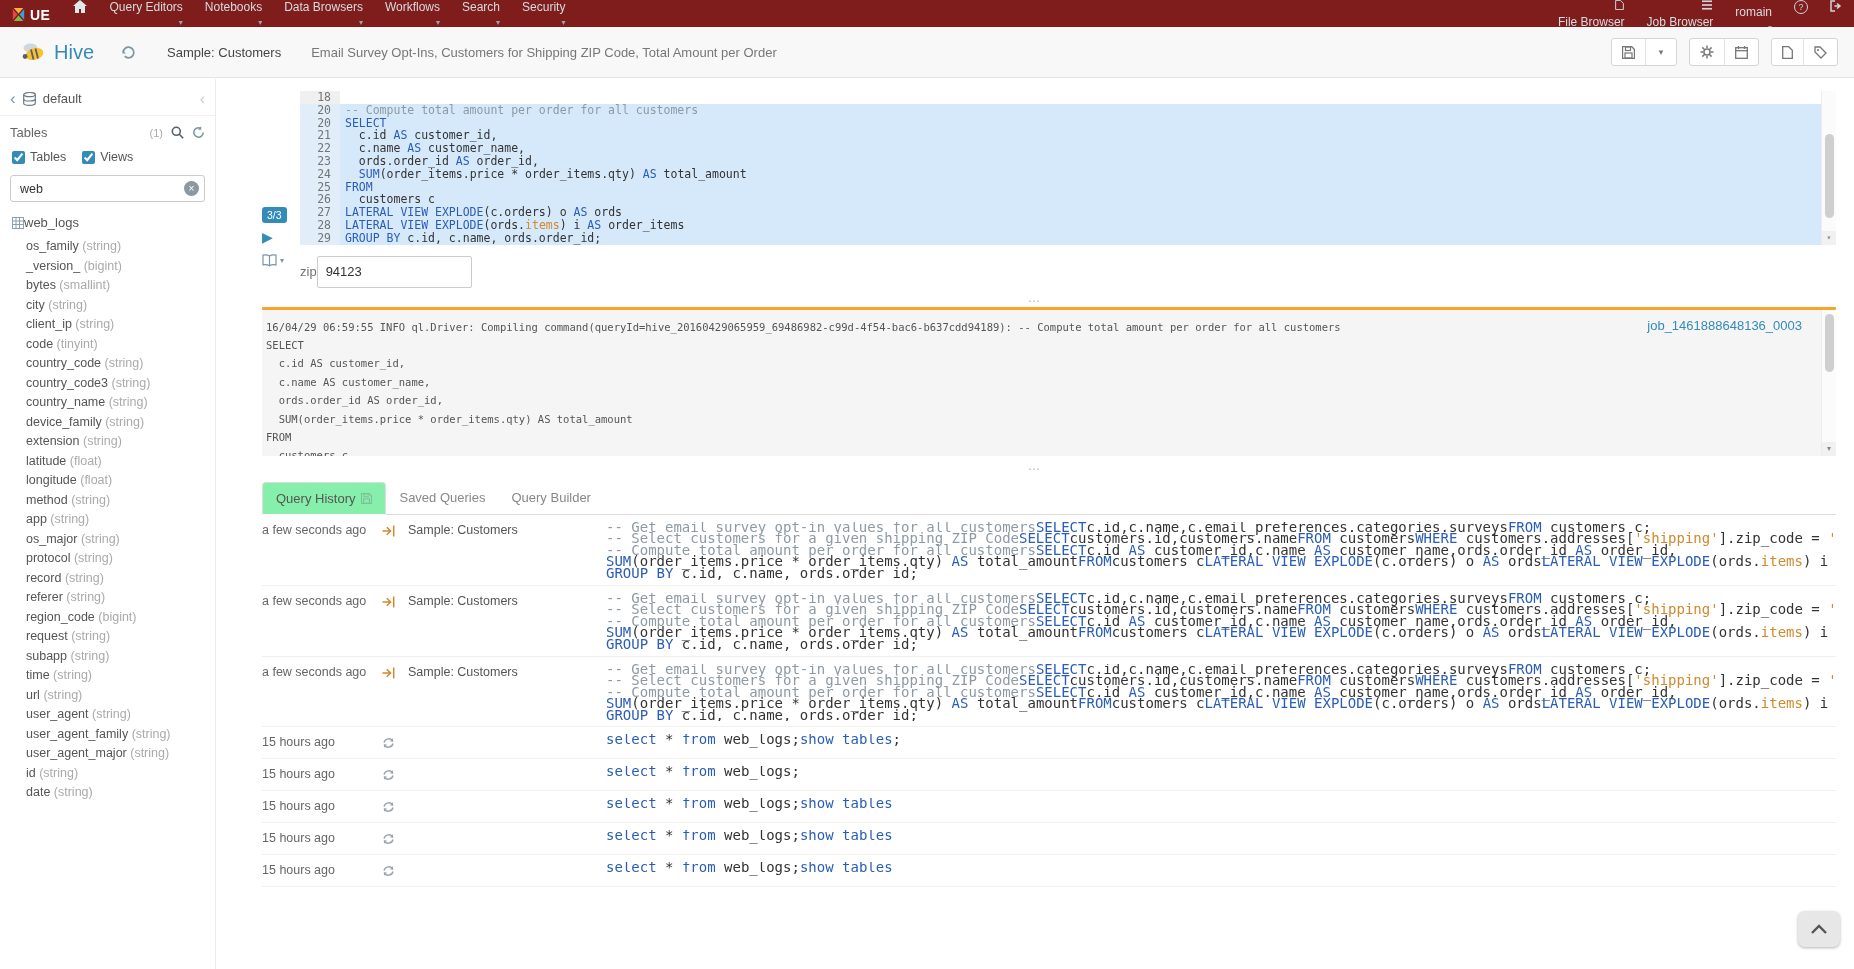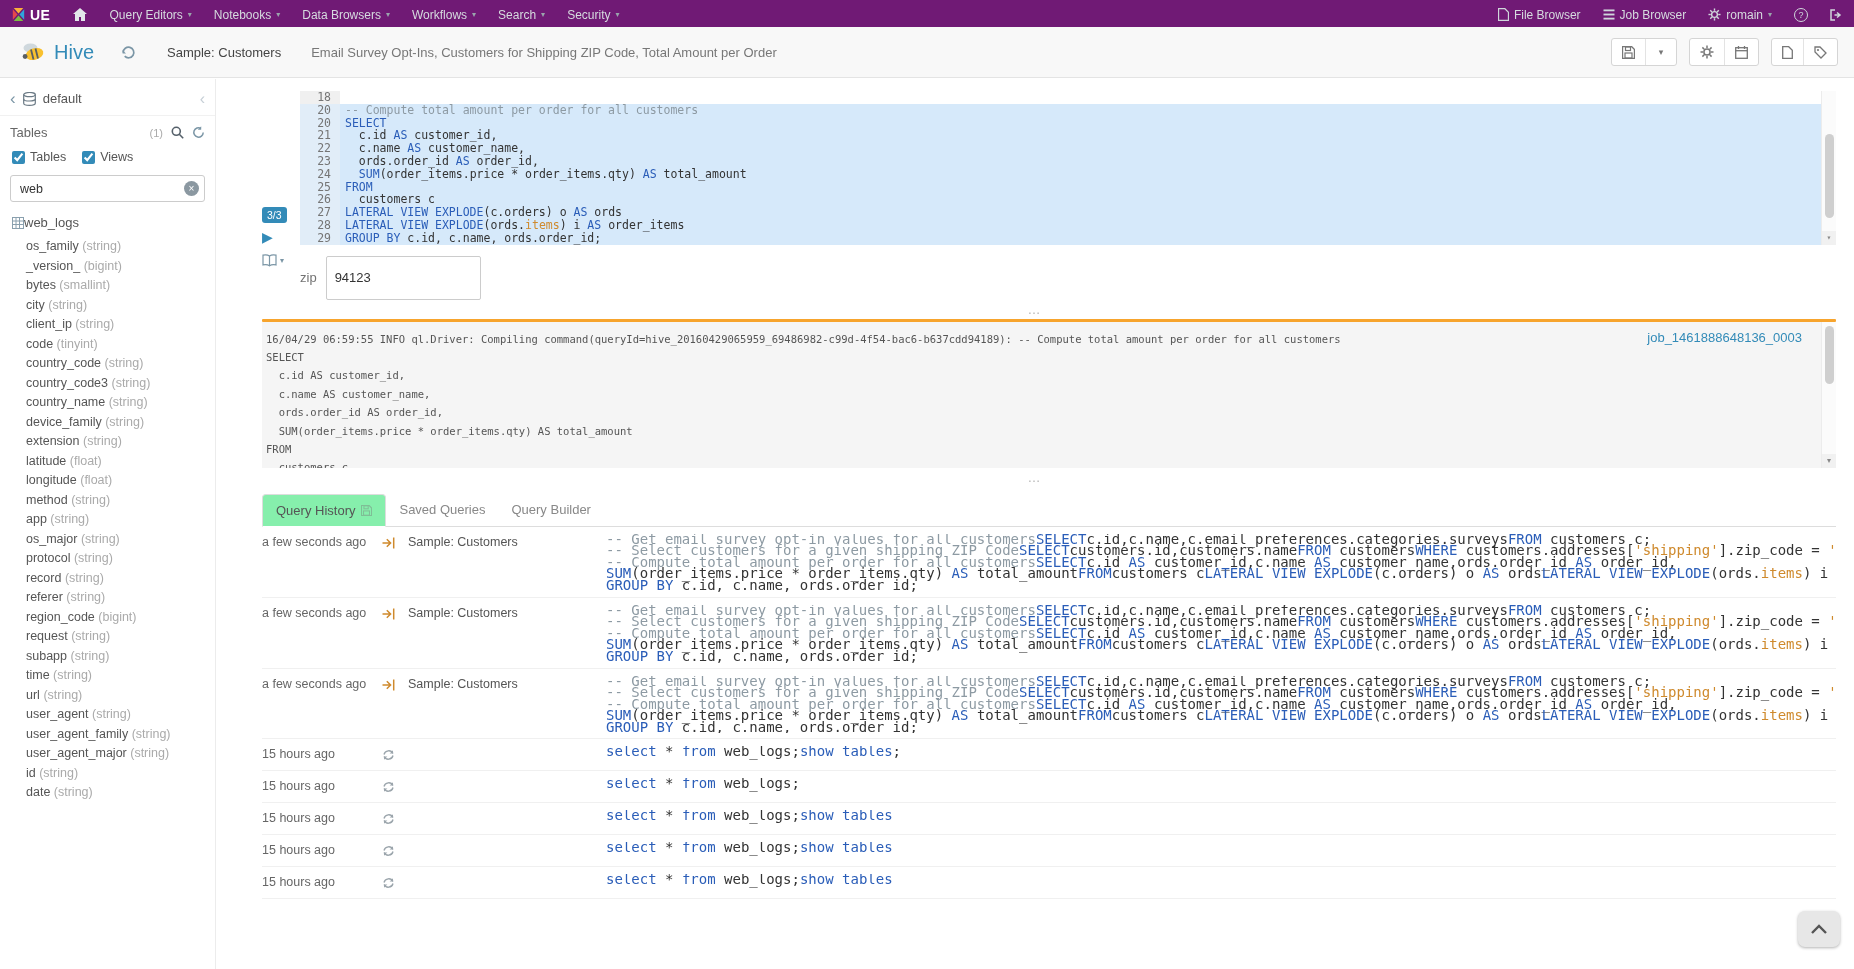--- a/index.html
+++ b/index.html
@@ -1,27 +1,27 @@
 <!DOCTYPE html>
 <html><head>
 <meta charset="utf-8">
 <style>
   * { margin:0; padding:0; box-sizing:border-box; }
   html,body { width:1854px; height:969px; overflow:hidden; background:#fff;
     font-family:"Liberation Sans", sans-serif; color:#333; }
 
   
-  .navbar { height:29px; background:#701a75; display:flex; align-items:stretch;
+  .navbar { height:29px; background:#7f1d1d; display:flex; align-items:stretch;
     font-size:12px; color:#d6dbdf; }
   .nav-left, .nav-right { display:flex; align-items:stretch; }
   .nav-right { margin-left:auto; }
   .brand { display:flex; align-items:center; gap:3px; padding:0 12px 0 10px;
     color:#fff; font-weight:bold; font-size:14px; letter-spacing:.5px; cursor:pointer; }
-  .nav-item { display:flex; align-items:center; gap:5px; padding:0 11px;
-    color:#d6dbdf; cursor:pointer; text-decoration:none; white-space:nowrap; }
+  .nav-item { display:flex; align-items:flex-end; gap:5px; padding:0 11px;
+    color:#d6dbdf; cursor:pointer; text-decoration:none; white-space:nowrap;flex-direction:column; }
   .caret { font-size:8px; color:#9aa4ac; line-height:1; }
   .help-badge { width:14px; height:14px; border:1.4px solid #cfd6db; border-radius:50%;
     display:flex; align-items:center; justify-content:center; font-size:9px; color:#cfd6db; }
 
   
   .subheader { position:absolute; top:27px; left:0; right:0; height:51px;
     background:#f8f8f8; border-bottom:1px solid #e4e4e4; display:flex; align-items:center;
     padding:0 16px 0 20px; }
   .app-link { display:flex; align-items:center; gap:7px; cursor:pointer; margin-right:26px; }
   .app-name { color:#338bb8; font-size:20px; }
@@ -80,23 +80,23 @@
   .gutter-line { padding-right:9px; }
   .gutter-line.sel { background:#e1edf8; }
   .code { flex:1; min-width:0; overflow:hidden; }
   .code-line { padding-left:5px; white-space:pre; color:#333; min-height:12.8px; }
   .code-line.sel { background:#d6e9fa; }
   .vscroll { width:15px; flex:none; background:#fbfbfb; border-left:1px solid #ececec; position:relative; }
   .sb-thumb { position:absolute; left:3px; width:9px; background:#cfcfcf; border-radius:5px; }
   .sb-btn { position:absolute; bottom:0; left:0; right:0; height:14px; background:#f1f1f1;
     color:#888; font-size:8px; text-align:center; line-height:14px; cursor:pointer; }
 
-  .var-row { display:flex; align-items:center; gap:9px; margin-top:11px; }
+  .var-row { display:flex; align-items:center; margin-top:11px; }
   .var-label { color:#737373; font-size:13px; }
-  .var-row input { width:155px; height:44px; border:1px solid #ccc; border-radius:2px;
+  .var-row input { width:155px; height:32px; border:1px solid #ccc; border-radius:2px;
     padding:0 8px; font-size:13px; color:#333; outline:none; }
 
   .dots { text-align:center; color:#b5b5b5; font-size:13px; line-height:8px; height:10px;
     margin-top:6px; cursor:row-resize; letter-spacing:2px; }
   .progress { margin:3px 18px 0 46px; height:3px; background:#f7a42d; border-radius:1px; }
 
   .log-panel { margin:0 18px 0 46px; background:#f5f5f5; position:relative; height:146px;
     overflow:hidden; padding:8px 14px 0 4px; }
   .log-lines { font-family:"DejaVu Sans Mono", monospace; font-size:10.5px; line-height:18.4px;
     color:#555; white-space:pre; }

